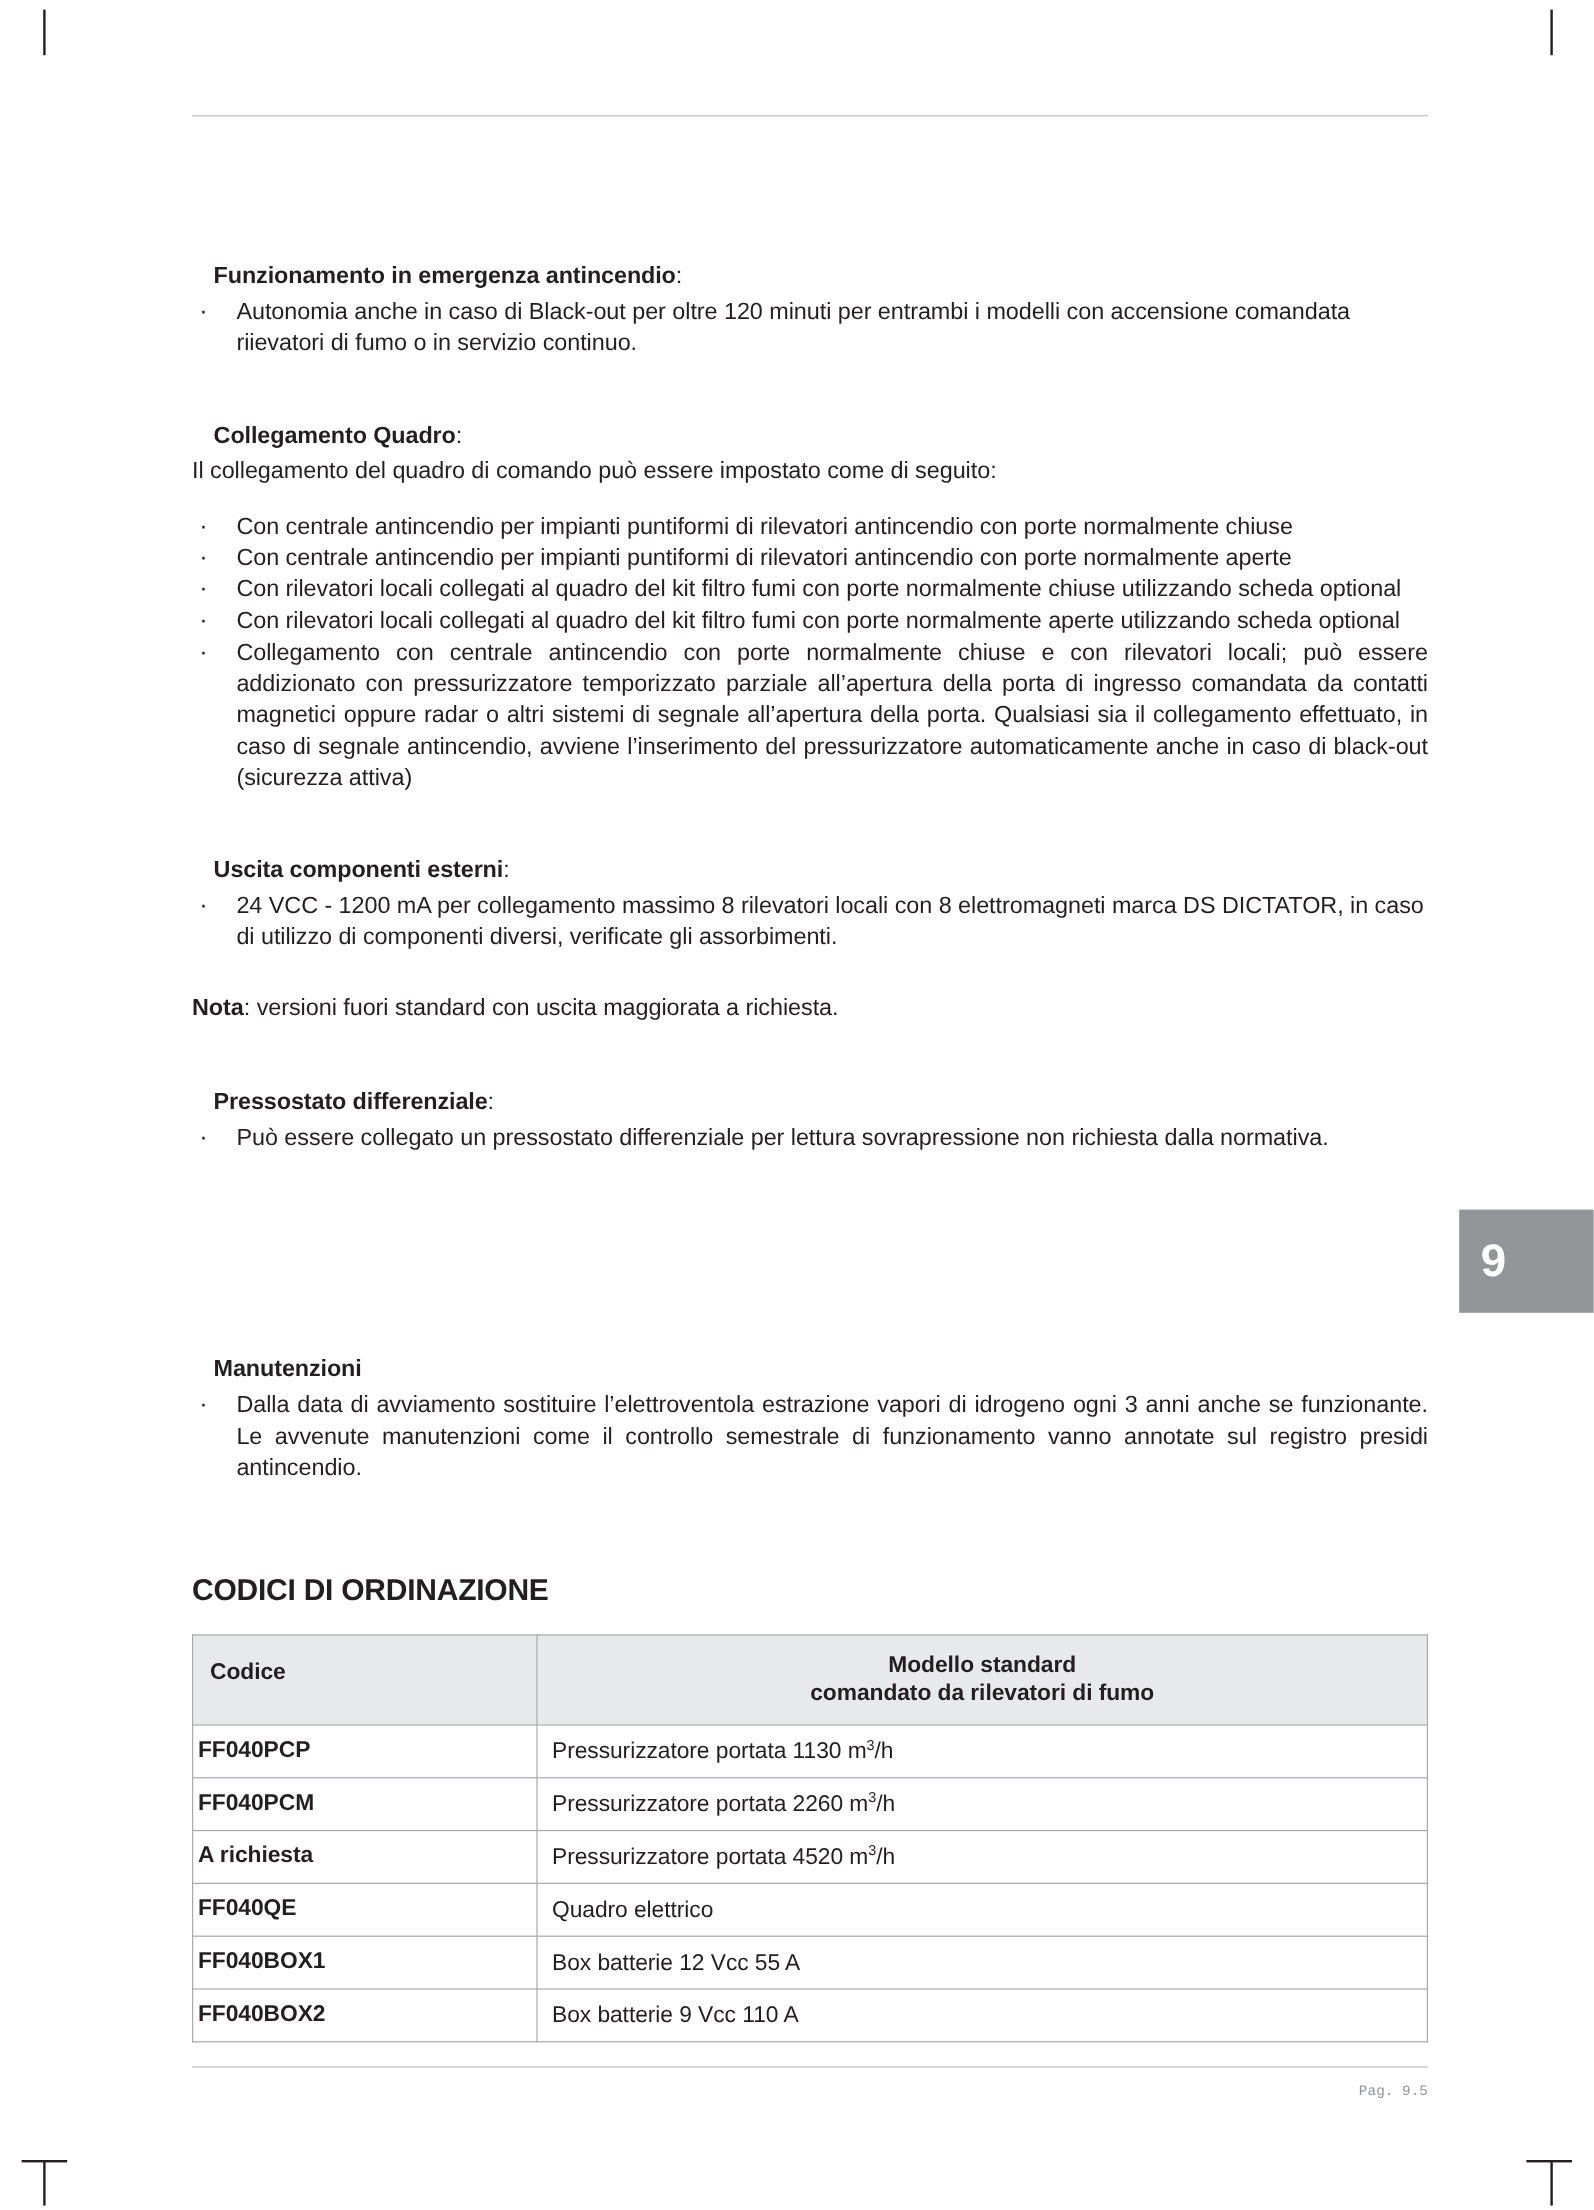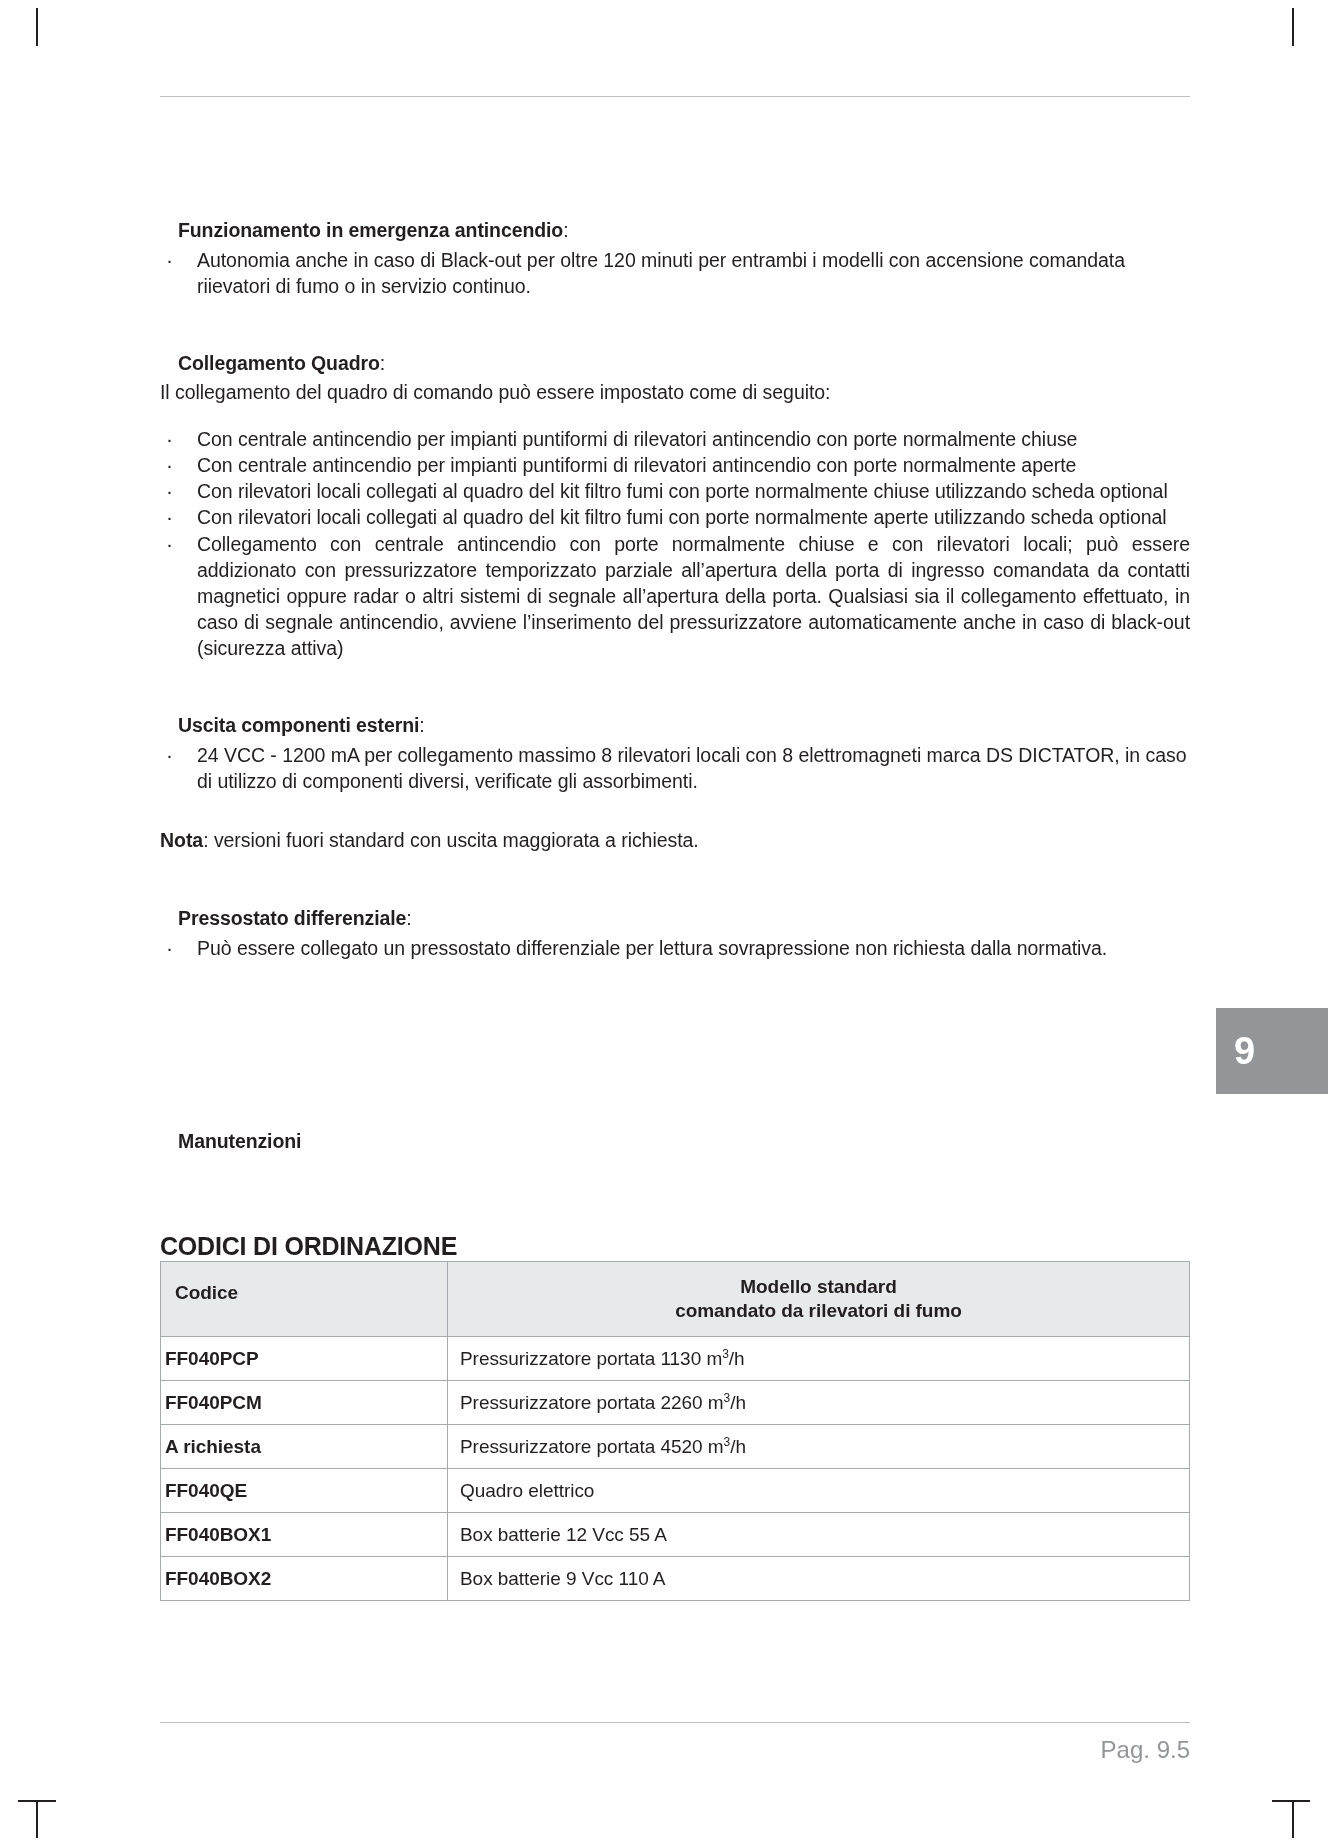--- a/index.html
+++ b/index.html
@@ -110,21 +110,21 @@
     align-items: center;
     justify-content: flex-start;
     padding-left: 18px;
     box-sizing: border-box;
   }
 
   
   .big-title {
     font-size: 25px;
     font-weight: bold;
-    margin: 0 0 0 0;
+    margin: 0 0 22px 0;
     letter-spacing: -0.2px;
   }
 
   
   table.codes {
     border-collapse: collapse;
     width: 1030px;
     table-layout: fixed;
   }
   table.codes th,
@@ -165,22 +165,23 @@
   }
   sup.cube { font-size: 12px; vertical-align: super; }
 
   
   .page-num {
     position: absolute;
     left: 0;
     top: 1736px;
     width: 1190px;
     text-align: right;
-    font-size: 24px;
+    font-size: 12px;
     color: #939598;
+    font-family: Liberation Mono, monospace;
   }
 </style>
 </head>
 <body>
 
 <div class="crop-mark cm-v" style="left:36px; top:8px;"></div>
 <div class="crop-mark cm-v" style="left:1292px; top:8px;"></div>
 <div class="crop-mark cm-h" style="left:18px; top:1800px;"></div>
 <div class="crop-mark cm-h" style="left:1272px; top:1800px;"></div>
 <div class="crop-mark cm-v" style="left:36px; top:1800px;"></div>
@@ -230,20 +231,21 @@
 
   <h3 class="sec-head"><span>Pressostato differenziale</span><span class="lite">:</span></h3>
   <ul class="bullets">
     <li>Può essere collegato un pressostato differenziale per lettura sovrapressione non richiesta dalla normativa.</li>
   </ul>
 
   <div style="height:168px;"></div>
 
   <h3 class="sec-head">Manutenzioni</h3>
   <ul class="bullets">
+    <li class="justify">Dalla data di avviamento sostituire l’elettroventola estrazione vapori di idrogeno ogni 3 anni anche se funzionante. Le avvenute manutenzioni come il controllo semestrale di funzionamento vanno annotate sul registro presidi antincendio.</li>
   </ul>
 
   <div class="gap-xl"></div>
 
   <h2 class="big-title">CODICI DI ORDINAZIONE</h2>
 
   <table class="codes">
     <thead>
       <tr>
         <th class="col-code">Codice</th>

